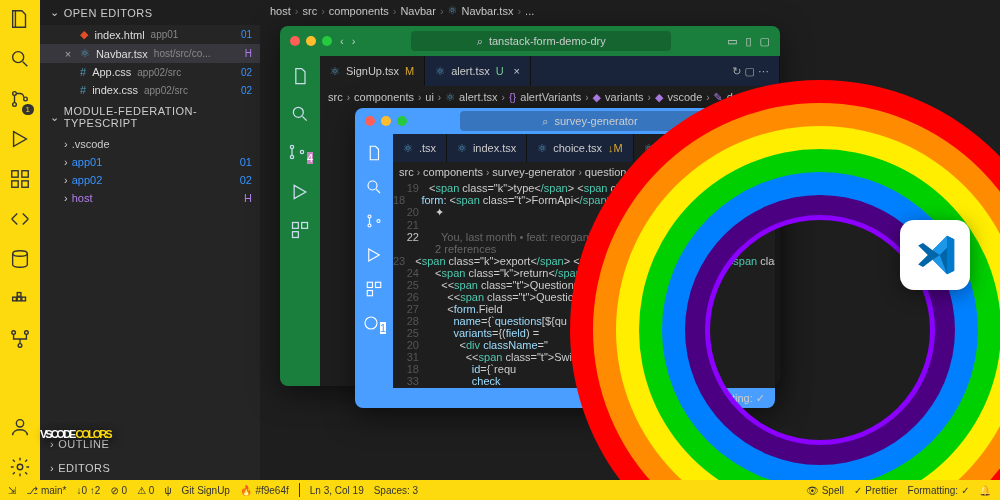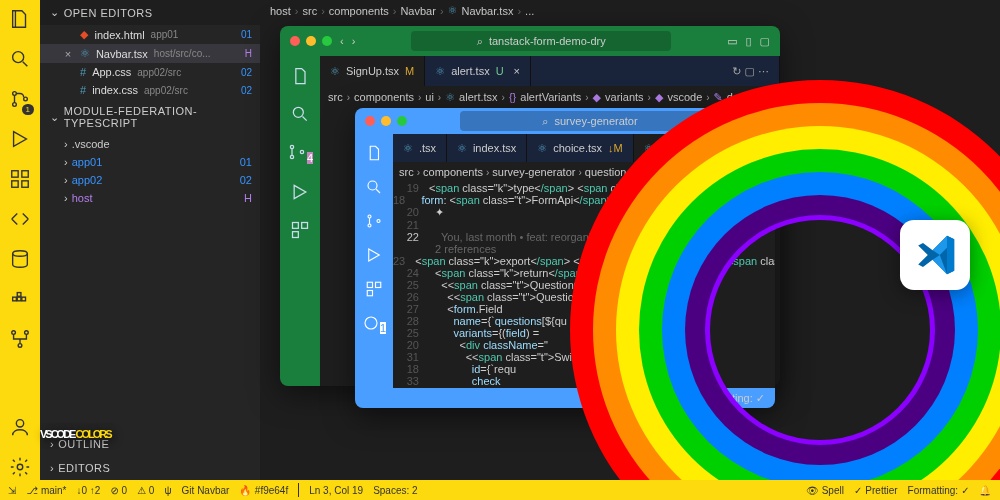--- a/index.html
+++ b/index.html
@@ -374,23 +374,23 @@
   <span class="w1">VSCODE </span><span class="w2">COLORS</span>
 </div>
 
 <div class="statusbar">
   <span>⇲</span>
   <span>⎇ <span>main*</span></span>
   <span>↓0 ↑2</span>
   <span>⊘ 0</span>
   <span>⚠ 0</span>
   <span>ψ</span>
-  <span>Git Navbar</span>
+  <span>Git SignUp</span>
   <span>🔥 <span>#f9e64f</span></span>
   <span style="border-left:1px solid #333;height:14px"></span>
   <span>Ln 3, Col 19</span>
-  <span>Spaces: 2</span>
+  <span>Spaces: 3</span>
   <span class="spacer"></span>
   <span>👁 <span>Spell</span></span>
   <span>✓ <span>Prettier</span></span>
   <span><span>Formatting: </span>✓</span>
   <span>🔔</span>
 </div>
 
 </body></html>

